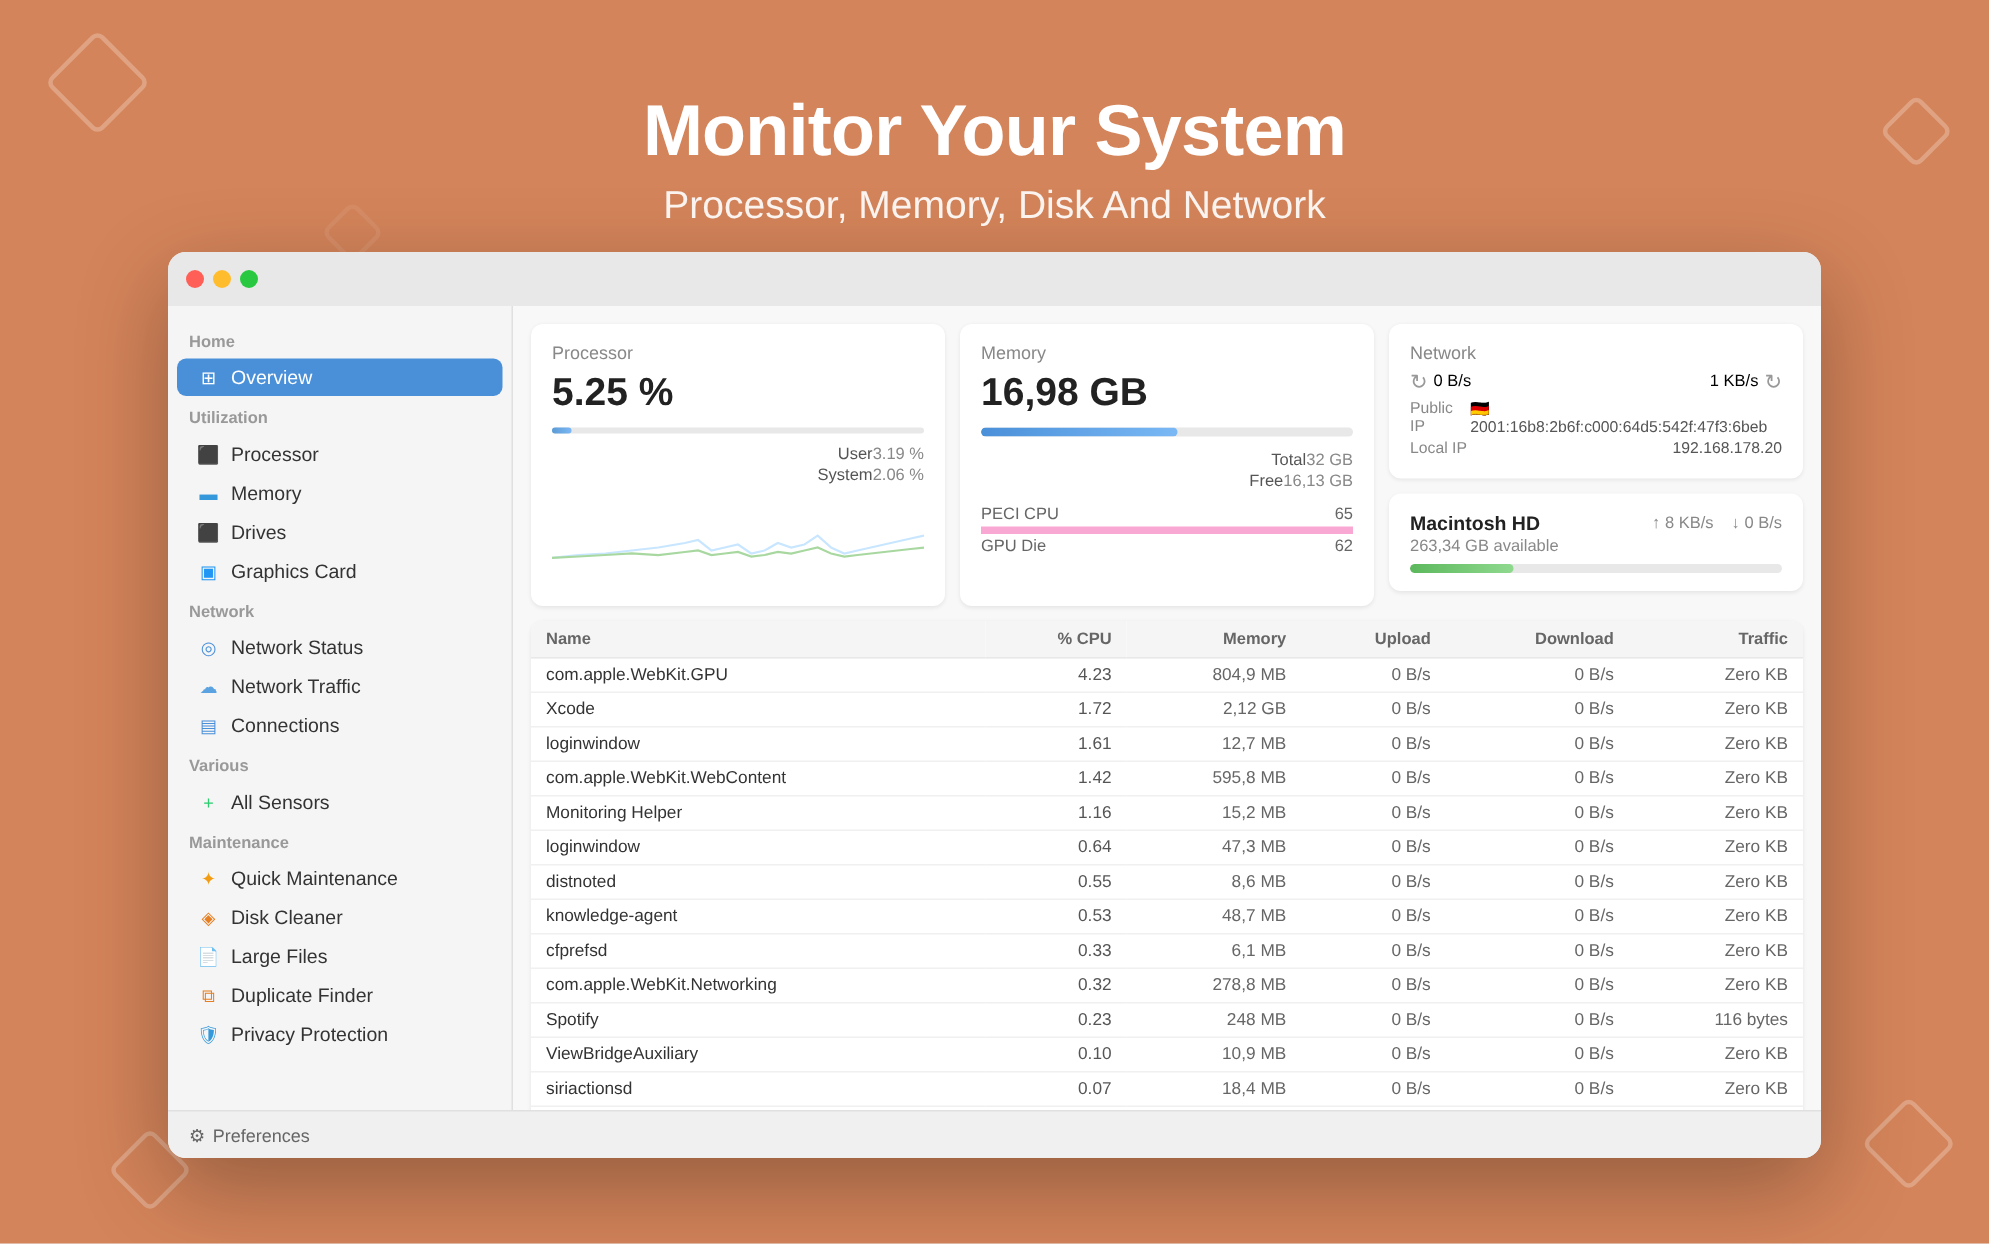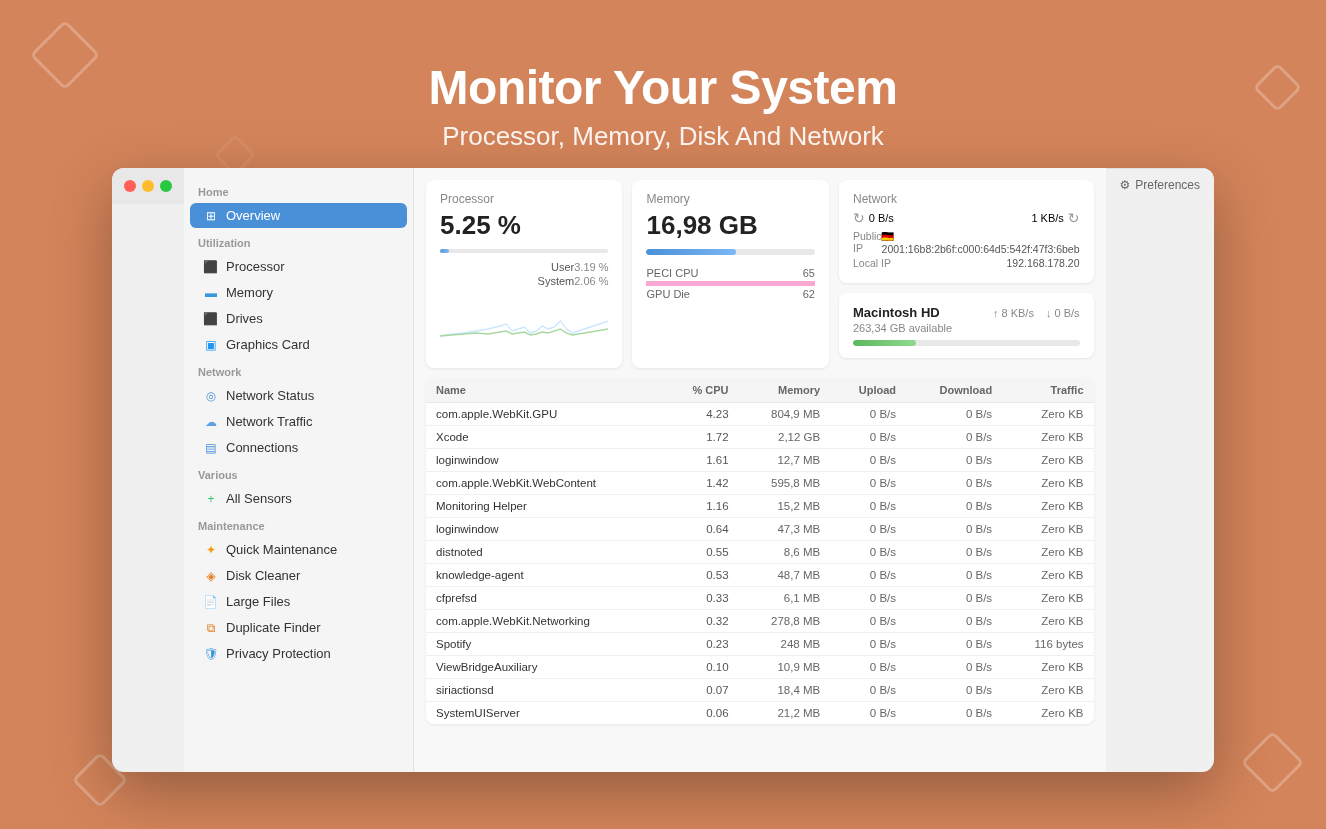--- a/index.html
+++ b/index.html
@@ -45,21 +45,21 @@
       position: absolute;
       left: 112px;
       top: 168px;
       width: 1102px;
       height: 604px;
       background: #f0f0f0;
       border-radius: 12px;
       box-shadow: 0 20px 60px rgba(0,0,0,0.3);
       overflow: hidden;
       display: flex;
-      flex-direction: row;
+      flex-direction: column;
     }
 
     .title-bar {
       height: 36px;
       background: #e8e8e8;
       display: flex;
       align-items: center;
       padding: 0 12px;
       flex-shrink: 0;
     }
@@ -442,20 +442,30 @@
               <polyline points="0,45 20,44 40,43 60,42 80,43 100,41 110,40 120,43 130,42 140,41 150,44 160,43 170,41 180,42 190,40 200,38 210,42 220,44 230,43 240,42 250,41 260,40 270,39 280,38" fill="none" stroke="#a8d8a0" stroke-width="1.5"></polyline>
             </svg>
           </div>
         </div>
 
         <div class="card">
           <div class="card-title">Memory</div>
           <div class="card-value">16,98 GB</div>
           <div class="memory-bar-bg">
             <div class="memory-bar-fill"></div>
+          </div>
+          <div class="card-stats">
+            <div class="card-stat-row">
+              <span>Total</span>
+              <span>32 GB</span>
+            </div>
+            <div class="card-stat-row">
+              <span>Free</span>
+              <span>16,13 GB</span>
+            </div>
           </div>
           <div class="peci-rows">
             <div class="peci-row">
               <span>PECI CPU</span>
               <span>65</span>
             </div>
             <div class="peci-row">
               <span>GPU Die</span>
               <span>62</span>
             </div>

